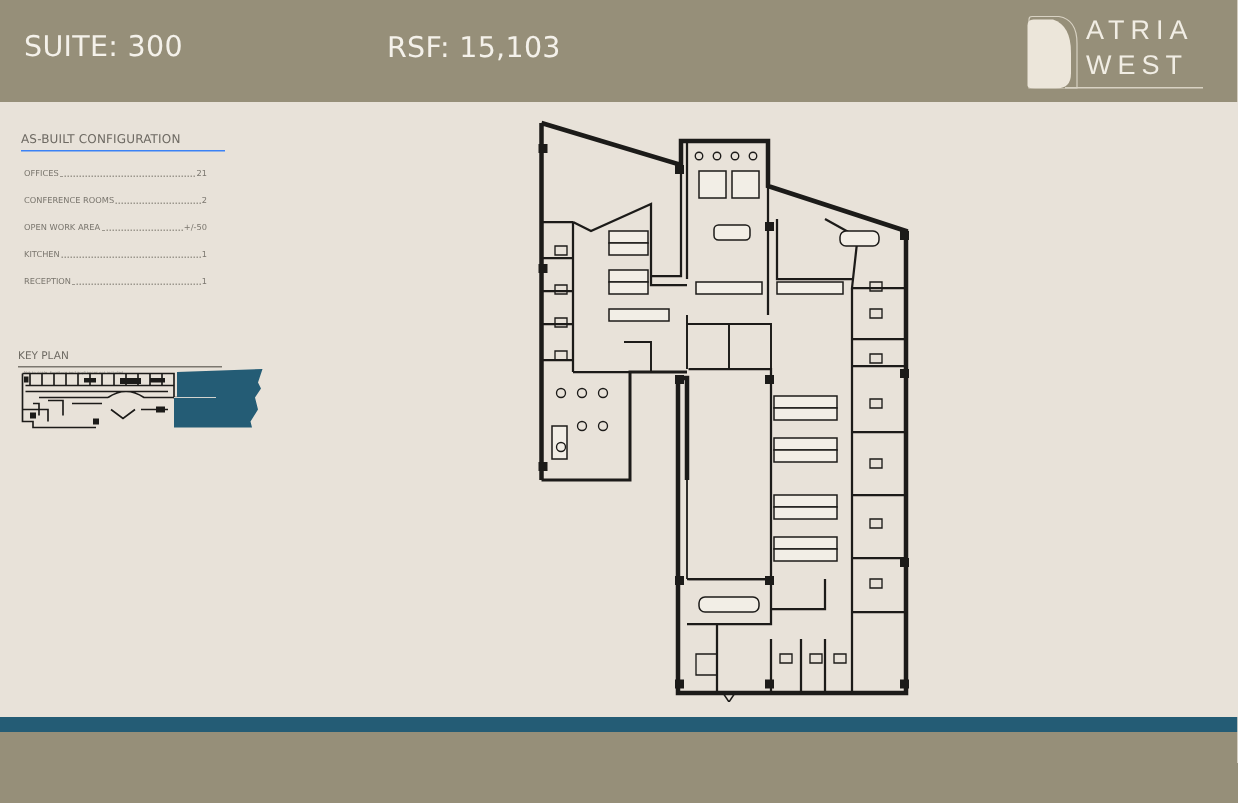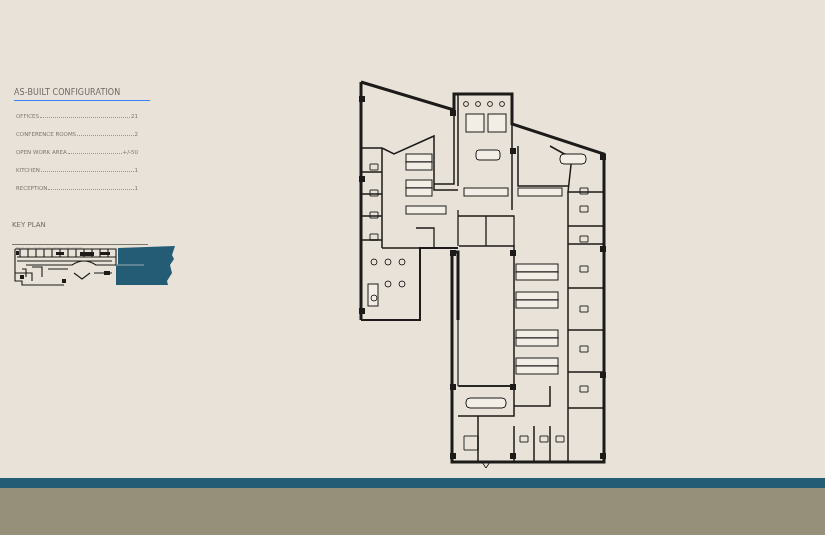--- a/index.html
+++ b/index.html
@@ -17,34 +17,47 @@
 
   .config { position: absolute; left: 14px; top: 88px; width: 136px; }
   .config-title { font-size: 8px; color: #6e6a63; letter-spacing: 0.1px; padding-bottom: 3px; border-bottom: 1px solid #3b82f6; }
   .config-row { display: flex; align-items: flex-end; font-size: 5.5px; color: #7a766e; margin-top: 12px; margin-left: 2px; width: 122px; }
   .config-row:first-of-type { margin-top: 11px; }
   .config-row .lbl { white-space: nowrap; }
   .config-row .dots { flex: 1; border-bottom: 1px dotted #9c978e; margin: 0 1px 1px 1px; height: 1px; }
   .config-row .val { white-space: nowrap; }
 
   .keyplan { position: absolute; left: 12px; top: 221px; width: 136px; }
-  .keyplan-title { font-size: 7px; color: #6e6a63; padding-bottom: 15px; border-bottom: 1px solid #7b776f; }
+  .keyplan-title { font-size: 7px; color: #6e6a63; padding-bottom: 3px; border-bottom: 1px solid #7b776f; margin-top: 12px; }
   .keyplan-sub { font-size: 2.6px; color: #8e8a82; margin-top: 2px; margin-left: 4px; white-space: nowrap; }
   .keyplan-img { position: absolute; left: 0; top: 22px; width: 166px; height: 44px; }
 
   .plan { position: absolute; left: 354px; top: 76px; width: 260px; height: 392px; }
 
   .band-blue { position: absolute; left: 0; top: 478px; width: 825px; height: 10px; background: #245c75; }
   .footer { position: absolute; left: 0; top: 488px; width: 825px; height: 47px; background: #968f79; }
 </style>
 </head>
 <body>
 
 <div class="page">
 
+  <div class="header">
+    <div class="suite">SUITE: 300</div>
+    <div class="rsf">RSF: 15,103</div>
+    <div class="logo">
+      <svg class="logo-mark" viewBox="0 0 36 50">
+        <path d="M2 50 L2 4 Q2 2 4 2 L22 2 Q34 4 34 20 L34 50 Z" fill="none" stroke="#d8d2c3" stroke-width="0.8"></path>
+        <path d="M1 48 L1 8 Q1 4 5 4 L18 4 Q30 8 30 26 L30 40 Q30 50 20 50 L6 50 Q1 50 1 48 Z" fill="#ece6da"></path>
+      </svg>
+      <div class="logo-word w1">ATRIA</div>
+      <div class="logo-word w2">WEST</div>
+      <div class="logo-line"></div>
+    </div>
+  </div>
 
   <div class="config">
     <div class="config-title">AS-BUILT CONFIGURATION</div>
     <div class="config-row">
       <span class="lbl">OFFICES</span>
         <span class="dots"></span>
         <span class="val">21</span>
     </div>
     <div class="config-row">
       <span class="lbl">CONFERENCE ROOMS</span>

